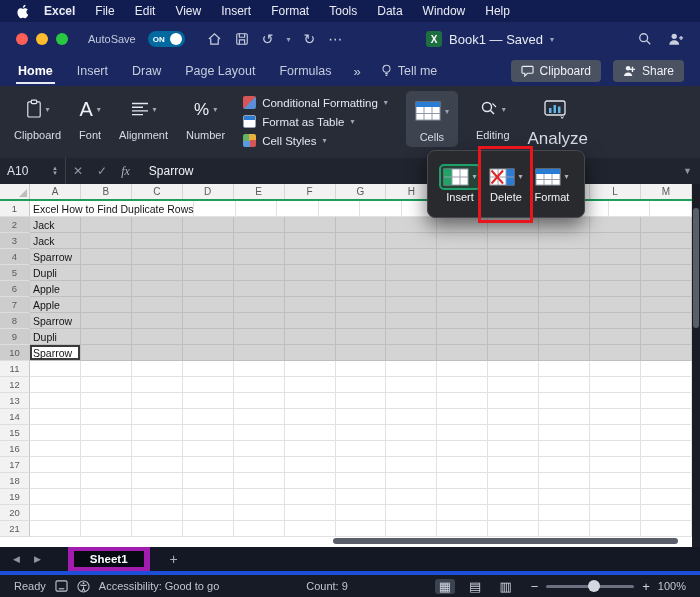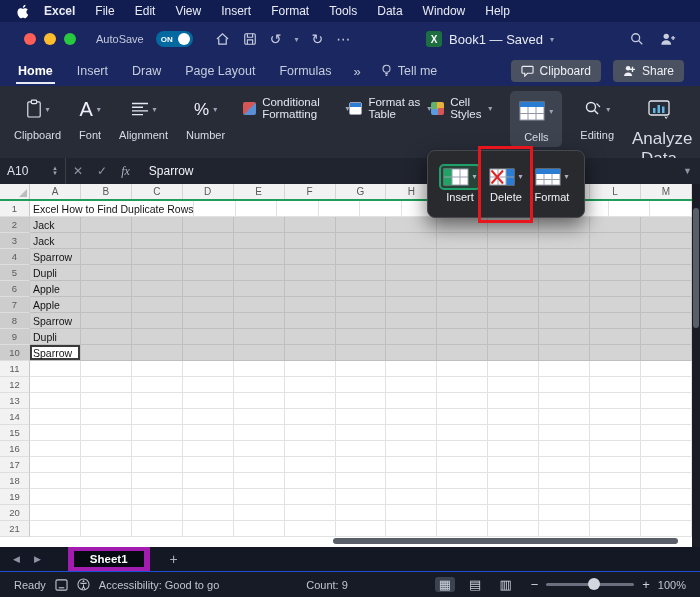--- a/index.html
+++ b/index.html
@@ -7,21 +7,21 @@
 body{font-family:"Liberation Sans",sans-serif;background:#0d1117}
 .app{width:700px;height:597px;display:flex;flex-direction:column;position:relative;background:#fff}
 
 
 .menubar{height:22px;background:#111c51;display:flex;align-items:center;padding:0 10px;color:#e9ecf5;font-size:12px;flex:0 0 auto}
 .apple{width:24px;display:flex;justify-content:center;align-items:center}
 .mitem{padding:0 10px;white-space:nowrap}
 .mitem.app-name{font-weight:bold}
 
 
-.titlebar{height:34px;background:#1a2760;display:flex;align-items:center;padding:0 24px;color:#cdd3e3;font-size:12px;gap:8px;flex:0 0 auto}
+.titlebar{height:34px;background:#1a2760;display:flex;align-items:center;padding:0 16px;color:#cdd3e3;font-size:12px;gap:8px;flex:0 0 auto}
 .tl{width:12px;height:12px;border-radius:50%}
 .tl.red{background:#ff5f57}.tl.yellow{background:#febc2e}.tl.green{background:#28c840}
 .autosave{margin-left:12px;font-size:11px;color:#c3c9dc}
 .toggle{width:37px;height:16px;border-radius:8px;background:#0369a1;display:flex;align-items:center;justify-content:space-between;padding:2px 3px;margin-left:4px}
 .toggle .on-text{font-size:8px;color:#fff;font-weight:bold;padding-left:2px}
 .toggle .knob{width:12px;height:12px;border-radius:50%;background:#fff}
 .tb-icons{display:flex;align-items:center;gap:13px;margin-left:14px;color:#c9cede;font-size:14px}
 .tb-icons .tchev{font-size:8px;color:#9aa2b8}
 .tb-title{display:flex;align-items:center;gap:7px;margin:0 auto;color:#e8ebf3;font-size:13px}
 .doc-icon{width:16px;height:16px;background:#1d6f42;border-radius:3px;color:#fff;font-size:10px;font-weight:bold;display:flex;align-items:center;justify-content:center}
@@ -37,21 +37,21 @@
 .tab-right{margin-left:auto;display:flex;gap:12px}
 .pill{display:flex;align-items:center;gap:6px;background:#4a5160;border-radius:4px;padding:4px 10px;color:#eef0f5;font-size:12px}
 
 
 .ribbon{height:72px;background:#272c37;display:flex;align-items:flex-start;padding:5px 14px 0;gap:18px;flex:0 0 auto;color:#e3e7ef}
 .group{display:flex;flex-direction:column;align-items:center;gap:2px}
 .gicon{height:36px;display:flex;align-items:center;gap:4px}
 .glabel{font-size:11px;color:#d8dce6}
 .big-letter{font-size:20px;color:#eef1f7;line-height:1}
 .pct{font-size:17px;color:#eef1f7;line-height:1}
-.styles-stack{display:flex;flex-direction:row;padding-top:5px}
+.styles-stack{display:flex;flex-direction:column;gap:6px;padding-top:5px}
 .style-row{display:flex;align-items:center;gap:6px;font-size:11.5px;color:#e3e7ef}
 .sicon{width:13px;height:13px;border-radius:2px;flex:0 0 13px}
 .sicon.cf{background:linear-gradient(135deg,#d65656 50%,#5a8fd6 50%)}
 .sicon.fat{background:#fff;border:1px solid #9aa2b4;position:relative}
 .sicon.fat:before{content:"";position:absolute;left:0;top:0;right:0;height:4px;background:#2b7cd3}
 .sicon.cs{background:conic-gradient(#e8b13c 0 25%,#d65656 0 50%,#5a9ae0 0 75%,#63b26a 0)}
 .cells-group{background:#3d4450;border-radius:5px;padding:2px 9px 4px}
 .analyze-label{font-size:17px;color:#d8dce6;width:54px;text-align:center;line-height:1.15}
 
 
@@ -88,21 +88,21 @@
 .pchev{font-size:8px;color:#aab0bf}
 .annotation{position:absolute;left:478px;top:146px;width:55px;height:77px;border:3px solid #e8151c;z-index:12;pointer-events:none}
 
 
 .sheetbar{height:24px;background:#141824;display:flex;align-items:center;gap:8px;padding:0 10px;flex:0 0 auto}
 .sarrow{color:#8d94a6;font-size:9px;padding:0 3px}
 .sheettab{background:#070a12;border:6px solid #a21caf;color:#fff;font-weight:bold;font-size:11.5px;padding:2px 16px;border-radius:3px;margin-left:16px}
 .addtab{color:#aab0bf;font-size:14px;margin-left:12px}
 
 
-.statusbar{height:26px;background:#171b26;border-top:1px solid #1d4ed8;display:flex;align-items:center;color:#c0c5d1;font-size:11px;padding:0 14px;gap:9px;flex:0 0 auto}
+.statusbar{height:26px;background:#171b26;border-top:4px solid #1d4ed8;display:flex;align-items:center;color:#c0c5d1;font-size:11px;padding:0 14px;gap:9px;flex:0 0 auto}
 .sb-spacer{flex:1}
 .viewicons{display:flex;gap:10px;font-size:13px;color:#cfd4de;align-items:center}
 .vi{padding:0 4px;border-radius:3px}
 .vi.active{background:#3c4350}
 .zoomwrap{display:flex;align-items:center;gap:8px;margin-left:6px}
 .zsign{font-size:13px;color:#cfd4de}
 .ztrack{width:88px;height:3px;background:#6a7080;border-radius:2px;position:relative}
 .zknob{position:absolute;left:42px;top:-5px;width:12px;height:12px;border-radius:50%;background:#d3d7df}
 svg{display:block}
 </style>

